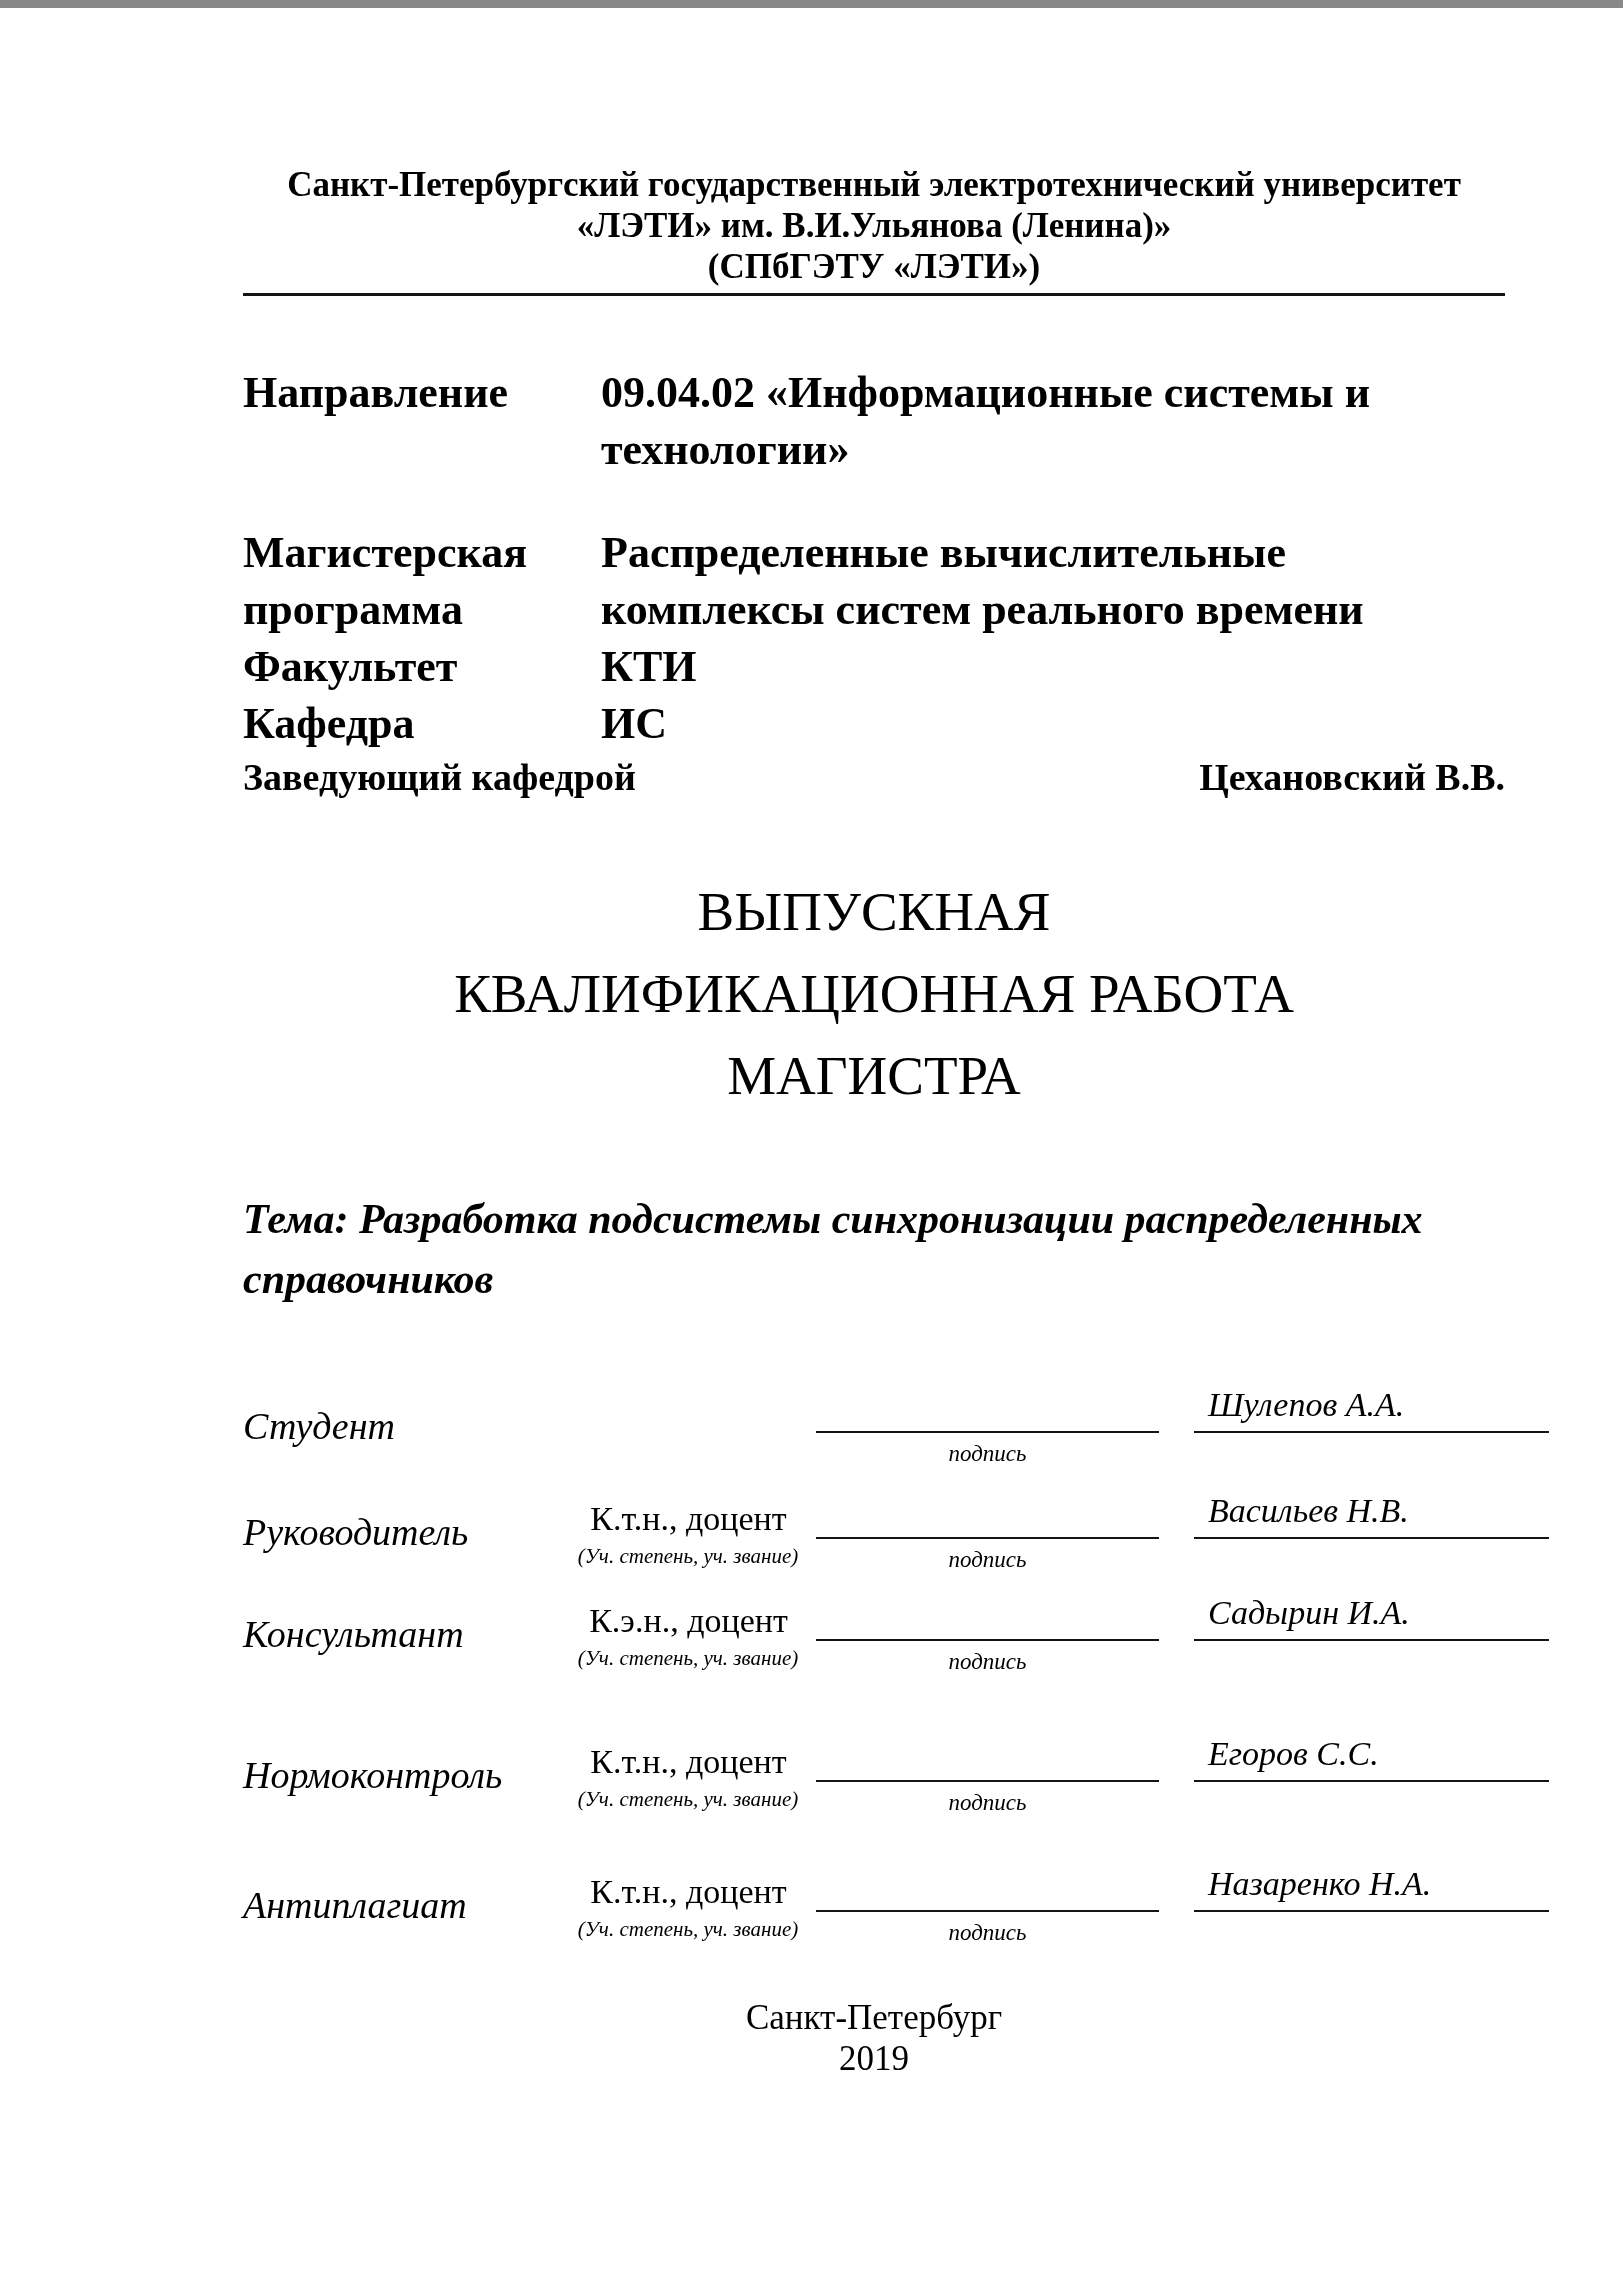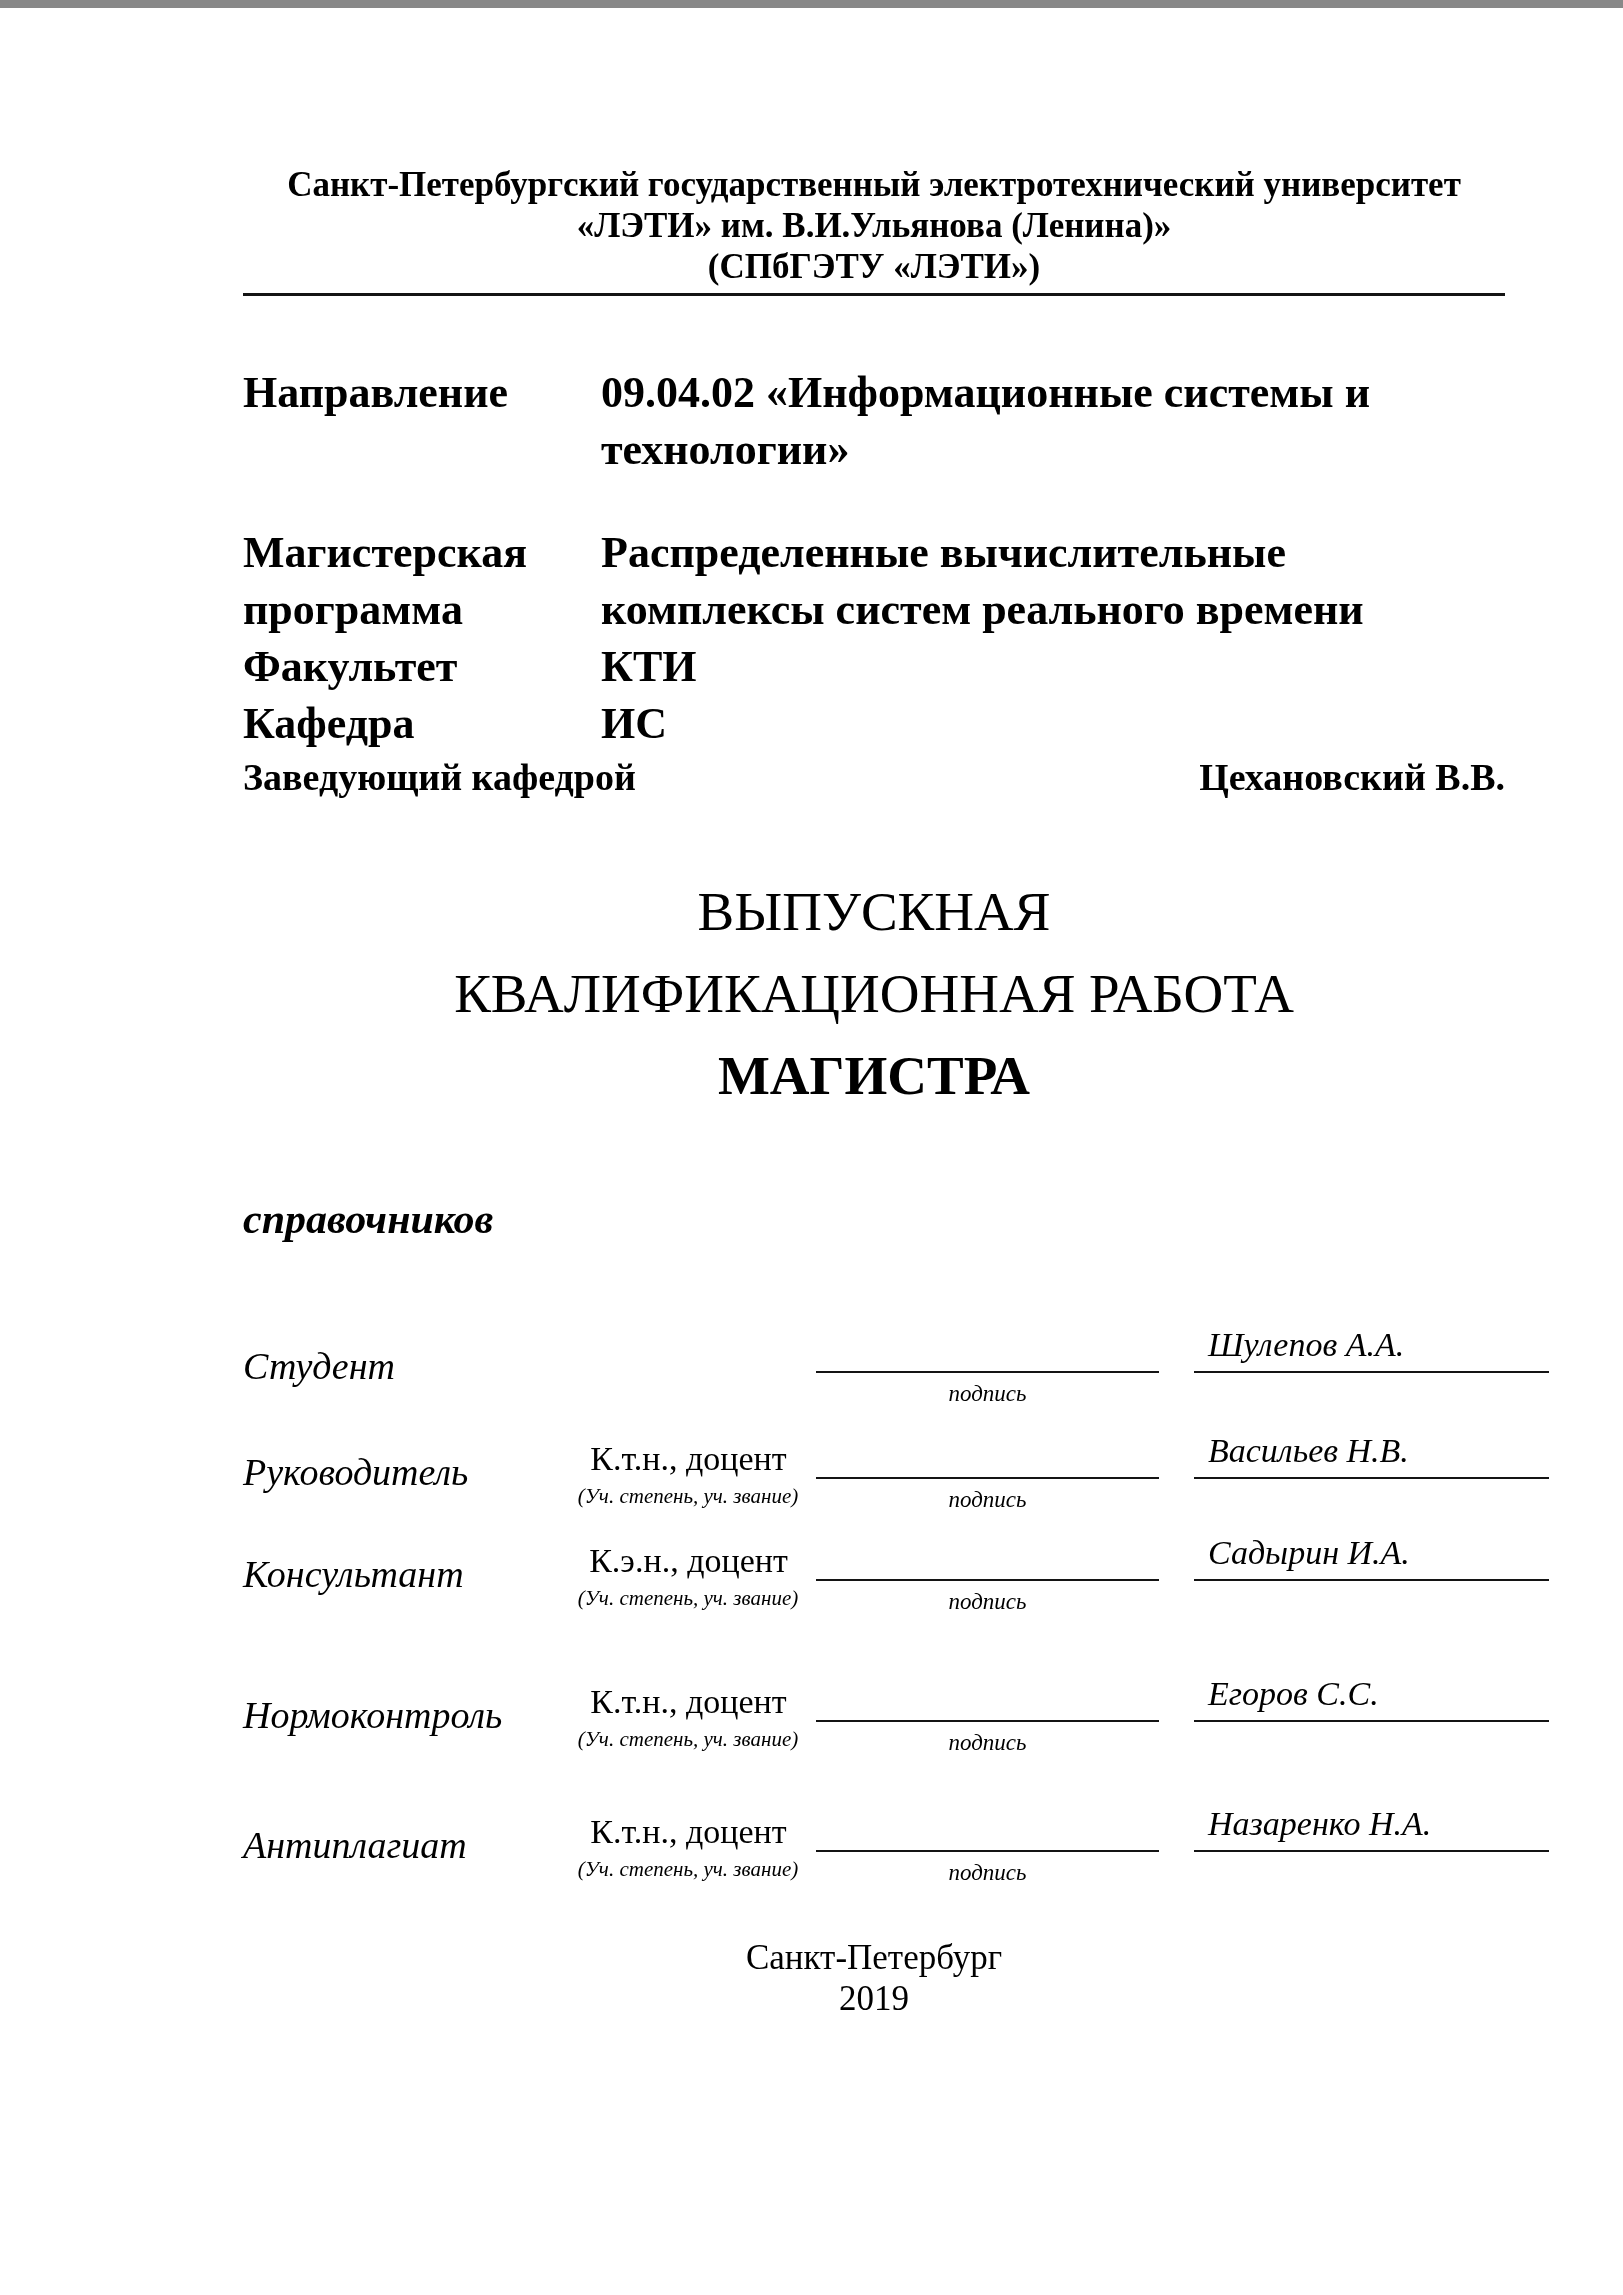--- a/index.html
+++ b/index.html
@@ -52,21 +52,21 @@
   }
 
   
   .work-title {
     margin-top: 71px;
     width: 1262px;
     text-align: center;
     font-size: 55px;
     line-height: 82px;
   }
-  .work-title .wt-bold { font-weight: bold; }
+  .work-title .wt-bold { font-weight: normal; }
 
   
   .topic {
     margin-top: 72px;
     font-weight: bold;
     font-style: italic;
     font-size: 42px;
     line-height: 60px;
     white-space: nowrap;
   }
@@ -165,20 +165,21 @@
     <div>Цехановский В.В.</div>
   </div>
 
   <div class="work-title">
     <div>ВЫПУСКНАЯ</div>
     <div>КВАЛИФИКАЦИОННАЯ РАБОТА</div>
     <div class="wt-bold">МАГИСТРА</div>
   </div>
 
   <div class="topic">
+    <div>Тема: Разработка подсистемы синхронизации распределенных</div>
     <div>справочников</div>
   </div>
 
   <div class="sigs">
 
     <div class="sig-row rh-1">
       <div class="sig-role">Студент</div>
       <div class="sig-line"></div>
       <div class="sig-caption">подпись</div>
       <div class="sig-name">

